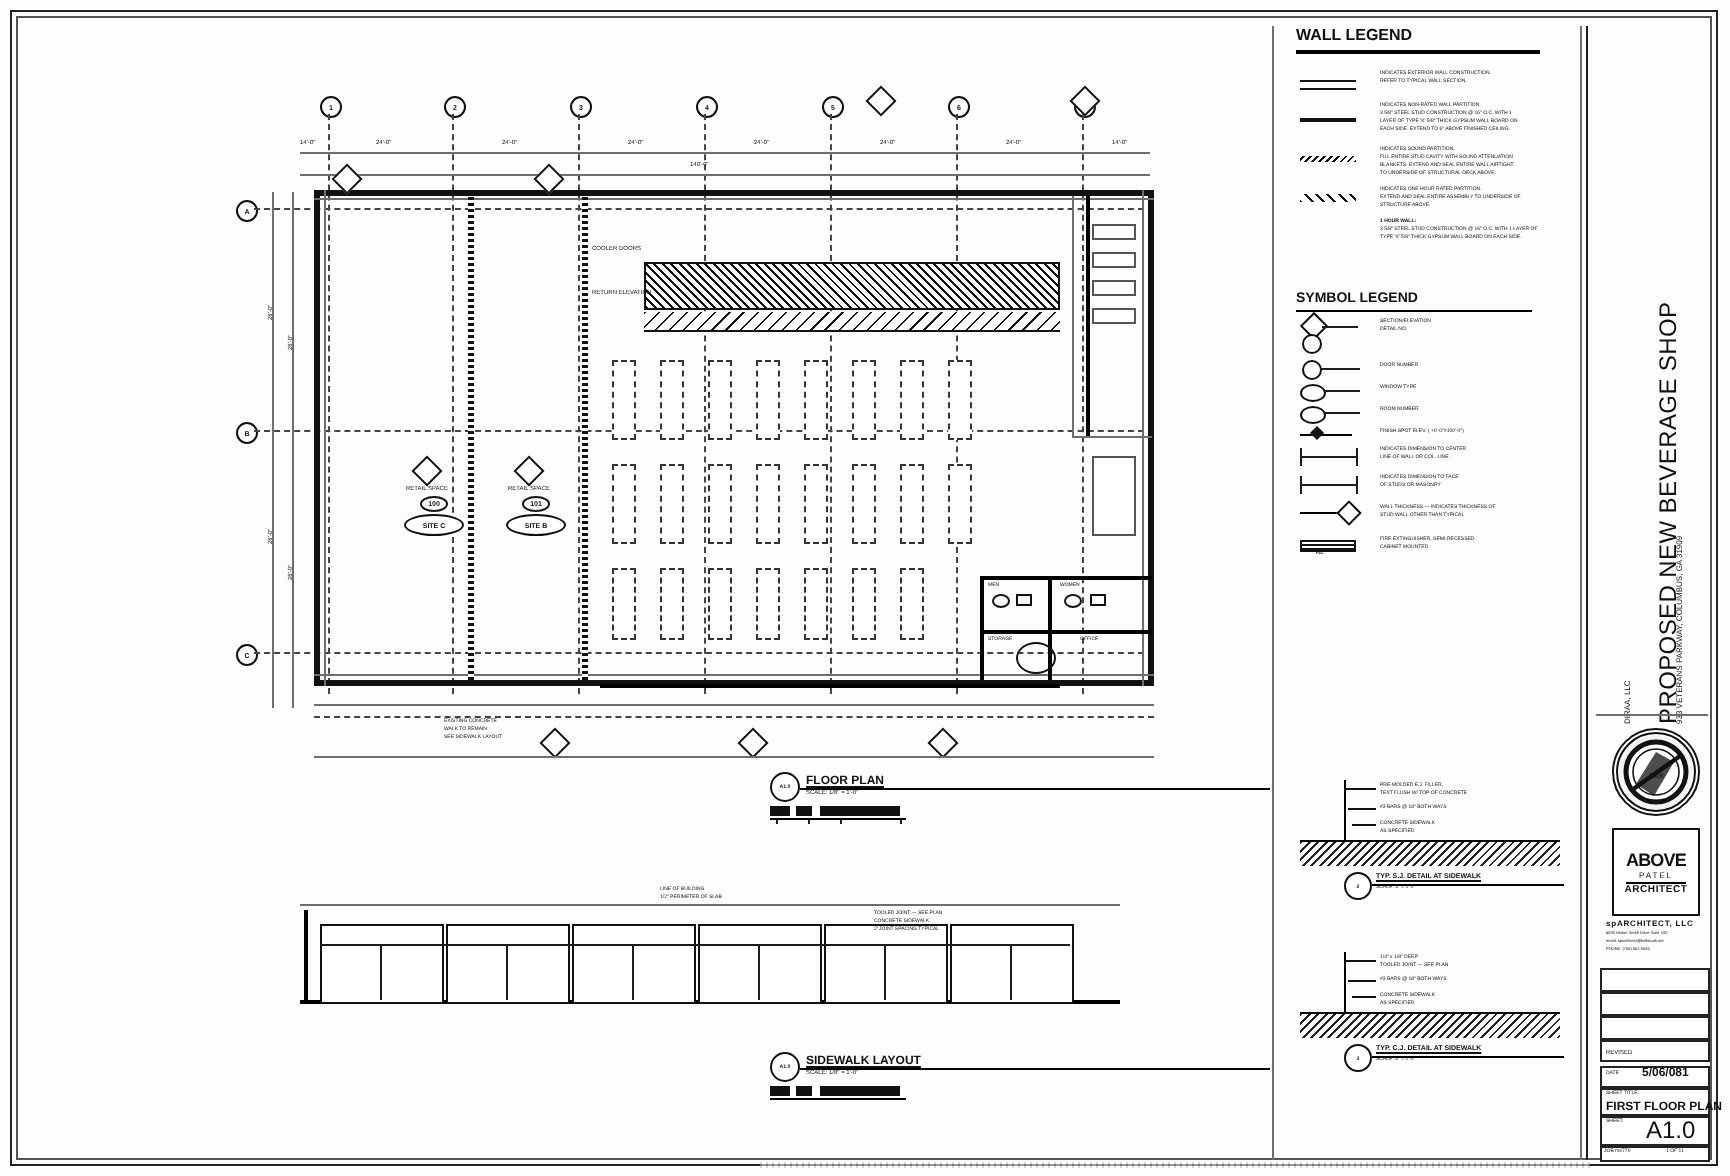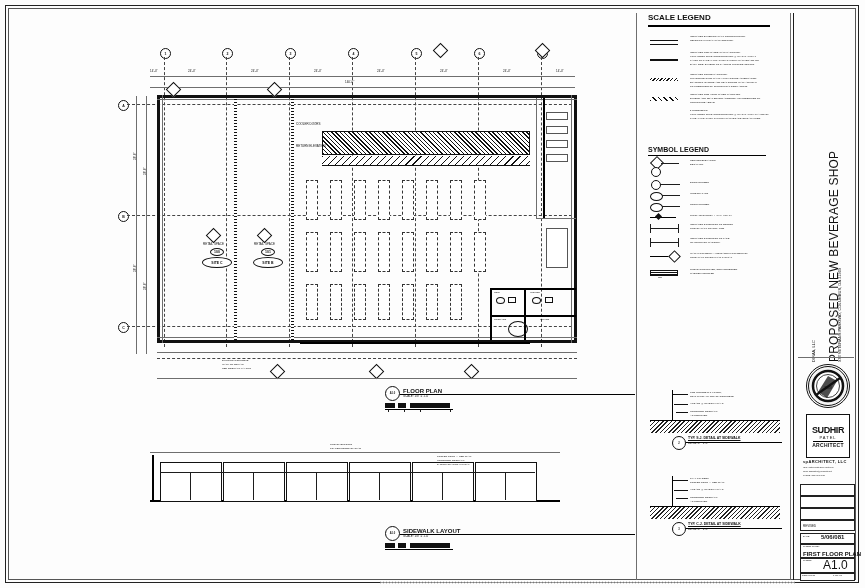--- a/index.html
+++ b/index.html
@@ -86,21 +86,21 @@
 
 <div id="sheet">
 
   <div class="sheet-border"></div>
   <div class="sheet-border-inner"></div>
 
   <div class="ln vln thin" style="left:636px;top:13px;height:567px;"></div>
   <div class="ln vln thin" style="left:790px;top:13px;height:567px;"></div>
   <div class="ln vln" style="left:793px;top:13px;height:567px;"></div>
 
-  <div class="txt t8 b" style="left:648px;top:14px;">SCALE LEGEND</div>
+  <div class="txt t8 b" style="left:648px;top:14px;">WALL LEGEND</div>
   <div class="ln hln thick" style="left:648px;top:25px;width:122px;height:1.5px;"></div>
 
   <div class="sw sw-double" style="left:650px;top:40px;width:28px;"></div>
   <div class="txt t25" style="left:690px;top:36px;">INDICATES EXTERIOR WALL CONSTRUCTION.</div>
   <div class="txt t25" style="left:690px;top:40px;">REFER TO TYPICAL WALL SECTION.</div>
 
   <div class="sw sw-solid" style="left:650px;top:59px;width:28px;"></div>
   <div class="txt t25" style="left:690px;top:52px;">INDICATES NON-RATED WALL PARTITION.</div>
   <div class="txt t25" style="left:690px;top:56px;">3 5/8" STEEL STUD CONSTRUCTION @ 16" O.C. WITH 1</div>
   <div class="txt t25" style="left:690px;top:60px;">LAYER OF TYPE 'X' 5/8" THICK GYPSUM WALL BOARD ON</div>
@@ -409,21 +409,21 @@
       <circle cx="21" cy="21" r="19.5" fill="none" stroke="#111" stroke-width="1"></circle>
       <circle cx="21" cy="21" r="15" fill="none" stroke="#111" stroke-width="2.5"></circle>
       <circle cx="21" cy="21" r="11.5" fill="none" stroke="#111" stroke-width="0.8"></circle>
       <path d="M9 30 L33 13" stroke="#111" stroke-width="2.2" fill="none"></path>
       <path d="M11 27 L20 33 L30 16 L21 11 Z" fill="#111" opacity=".75"></path>
       <text x="21" y="24" font-size="3.4" text-anchor="middle" fill="#111" font-family="Liberation Sans, sans-serif">2008</text>
     </svg>
   </div>
 
   <div class="logo-box" style="left:806px;top:414px;width:42px;height:42px;">
-    <div class="txt" style="position:relative;left:0;top:0;font-size:9px;font-weight:bold;letter-spacing:-.4px;">SUDHIR</div>
+    <div class="txt" style="position:relative;left:0;top:0;font-size:9px;font-weight:bold;letter-spacing:-.4px;">ABOVE</div>
     <div class="txt" style="position:relative;left:0;top:0;font-size:4px;letter-spacing:1px;">PATEL</div>
     <div class="ln hln thick" style="position:relative;left:0;top:1px;width:30px;height:1px;"></div>
     <div class="txt" style="position:relative;left:0;top:2px;font-size:5px;font-weight:bold;letter-spacing:.3px;">ARCHITECT</div>
   </div>
 
   <div class="txt t4 b" style="left:803px;top:460px;letter-spacing:.4px;">spARCHITECT, LLC</div>
   <div class="txt t2" style="left:803px;top:466px;">4530 Hinton Smith Drive  Suite 100</div>
   <div class="txt t2" style="left:803px;top:470px;">email: spsrchitect@bellsouth.net</div>
   <div class="txt t2" style="left:803px;top:474px;">PHONE:  (706) 561-0616</div>
 

